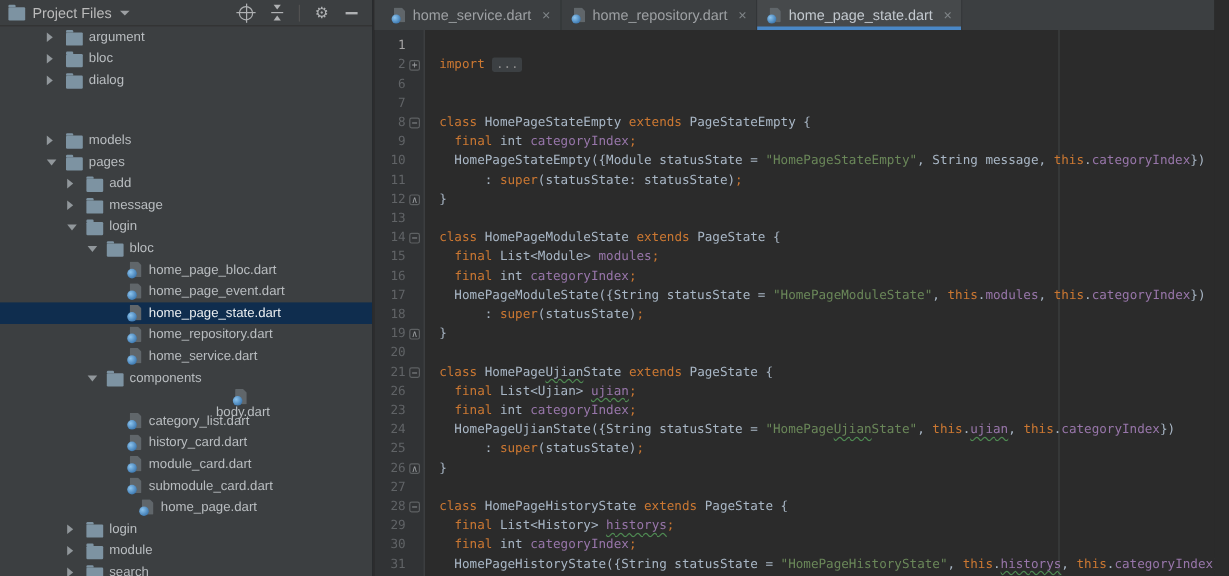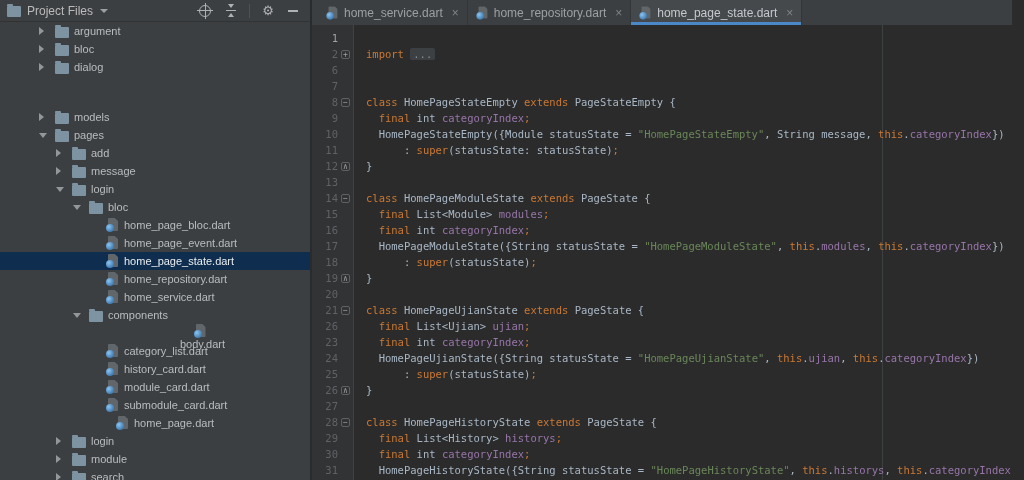--- a/index.html
+++ b/index.html
@@ -77,21 +77,21 @@
   .code { flex:1; position:relative; padding:5px 0 0 12px; overflow:hidden; }
   .margin-guide { position:absolute; left:528px; top:0; bottom:0; width:1px; background:#3E4142; }
   .crow { height:16px; line-height:16px; white-space:pre; position:relative;
           font-family:"DejaVu Sans Mono", monospace; font-size:10.5px; color:#A9B7C6; }
   .kw   { color:#CC7832; }
   .pl   { color:#A9B7C6; }
   .fld  { color:#9876AA; }
   .str  { color:#6A8759; }
   .semi { color:#CC7832; }
   .folded { background:#3C4043; color:#8C8C8C; padding:0 3px; border-radius:2px; }
-  .sq { text-decoration-style:wavy; text-decoration-color:#4E8A52;
+  .sq { text-decoration:underline; text-decoration-style:wavy; text-decoration-color:#4E8A52;
         text-decoration-thickness:1px; text-underline-offset:2px; }
 </style>
 </head>
 <body>
 
 <div class="app">
 
   <div class="left-panel">
     <div class="panel-toolbar">
       <span class="icon-folder"></span>

